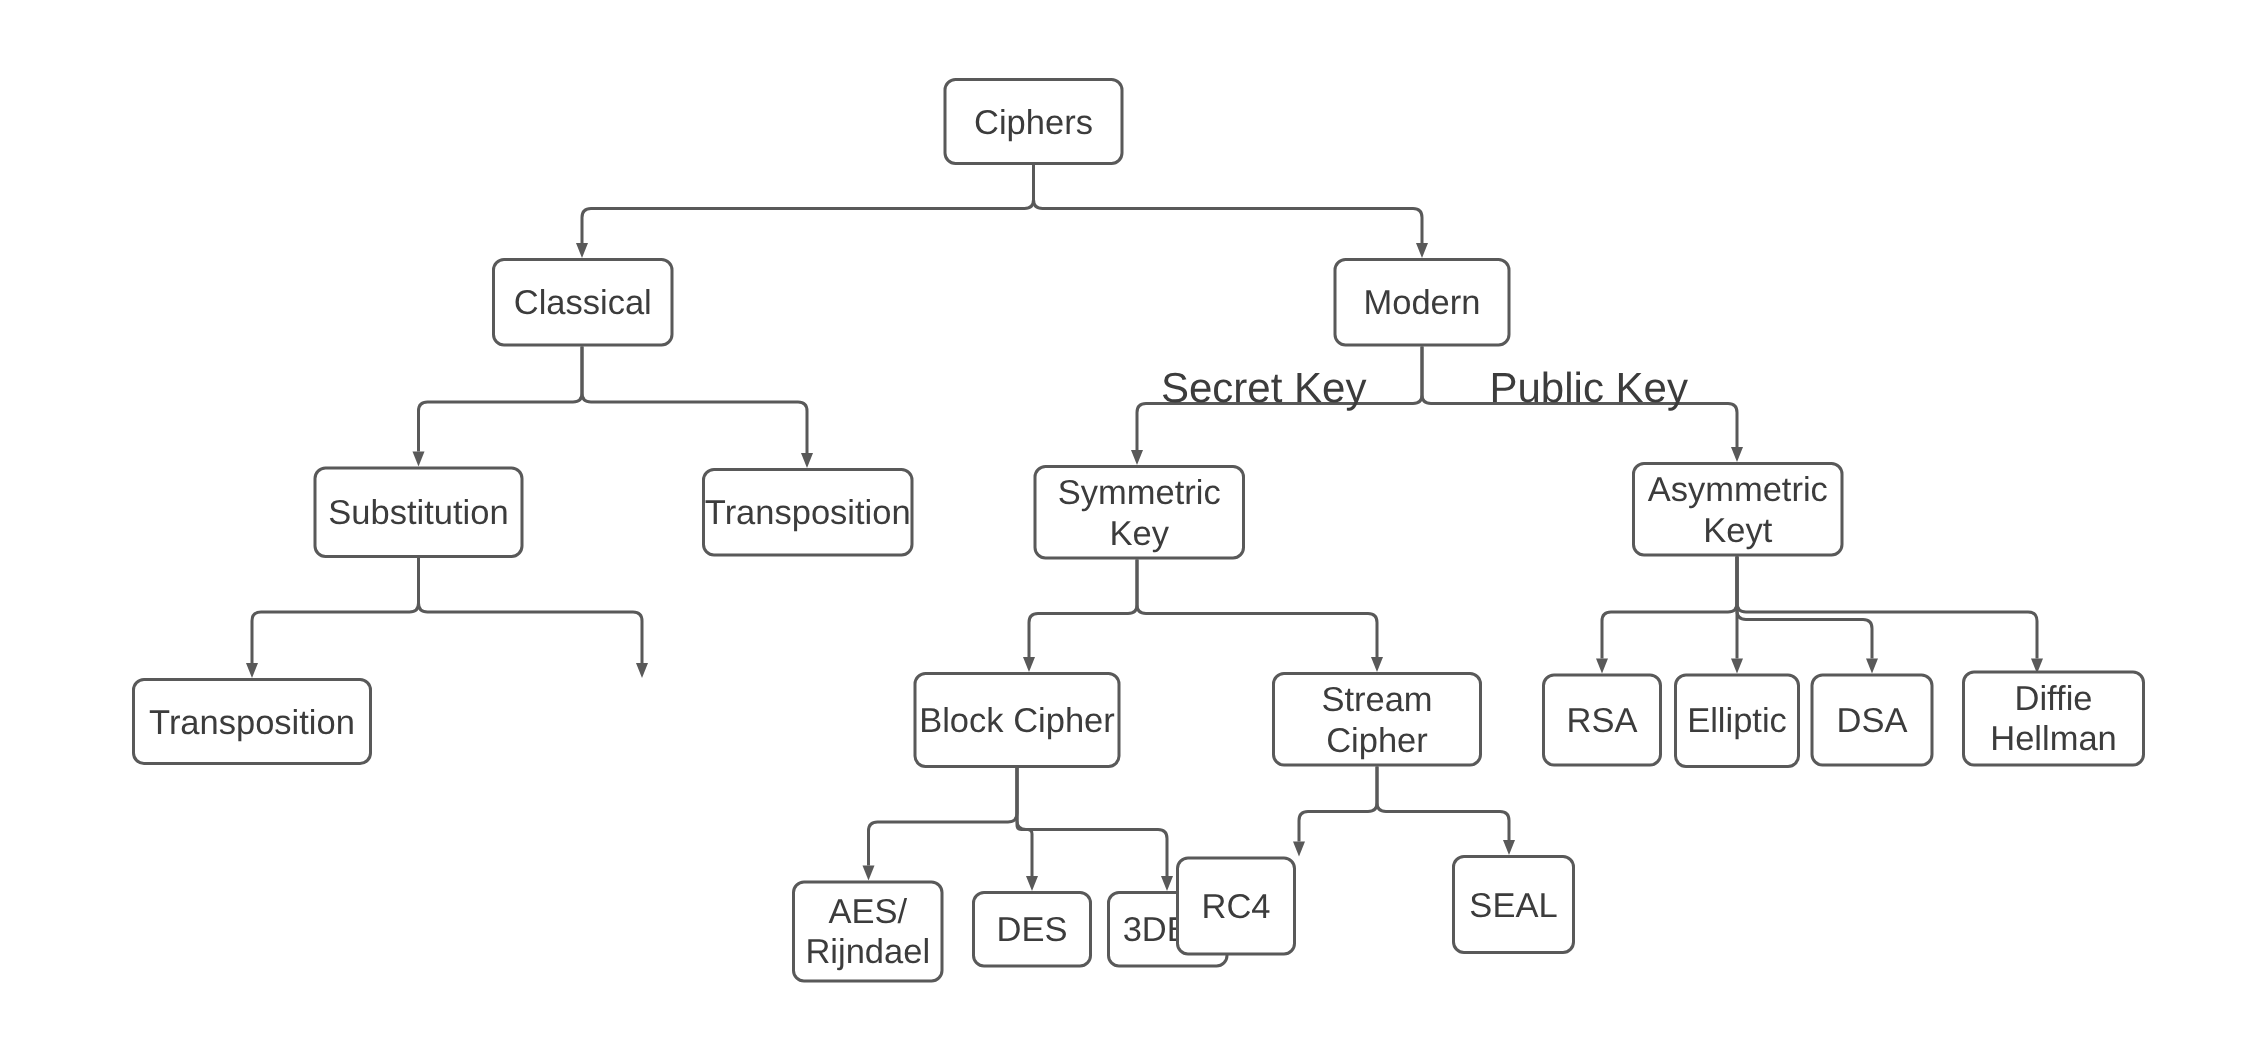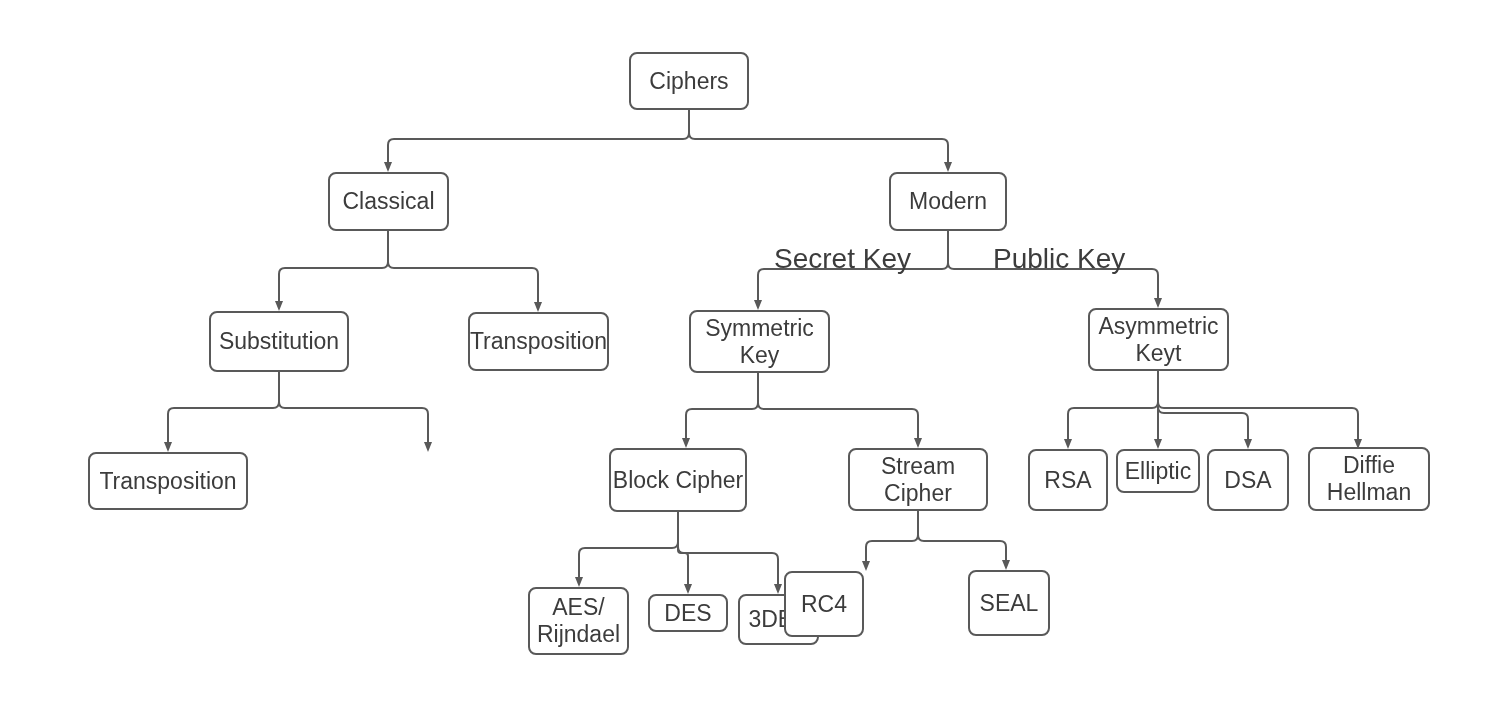--- a/index.html
+++ b/index.html
@@ -77,26 +77,26 @@
   <div class="node" style="left:88px;top:452px;width:160px;height:58px">Transposition</div>
   <div class="node" style="left:689px;top:310px;width:141px;height:63px">Symmetric
 Key</div>
   <div class="node" style="left:1088px;top:308px;width:141px;height:63px">Asymmetric
 Keyt</div>
   <div class="node" style="left:609px;top:448px;width:138px;height:64px">Block Cipher</div>
   <div class="node" style="left:848px;top:448px;width:140px;height:63px">Stream
 Cipher</div>
   <div class="node" style="left:528px;top:587px;width:101px;height:68px">AES/
 Rijndael</div>
-  <div class="node" style="left:648px;top:594px;width:80px;height:38px">DES</div>
+  <div class="node" style="left:648px;top:594px;width:80px;height:51px">DES</div>
   <div class="node" style="left:738px;top:594px;width:81px;height:51px">3DES</div>
   <div class="node" style="left:784px;top:571px;width:80px;height:66px">RC4</div>
   <div class="node" style="left:968px;top:570px;width:82px;height:66px">SEAL</div>
   <div class="node" style="left:1028px;top:449px;width:80px;height:62px">RSA</div>
-  <div class="node" style="left:1116px;top:449px;width:84px;height:44px">Elliptic</div>
+  <div class="node" style="left:1116px;top:449px;width:84px;height:63px">Elliptic</div>
   <div class="node" style="left:1207px;top:449px;width:82px;height:62px">DSA</div>
   <div class="node" style="left:1308px;top:447px;width:122px;height:64px">Diffie
 Hellman</div>
 
   <div class="edge-label" style="left:774px;top:245px">Secret Key</div>
   <div class="edge-label" style="left:993px;top:245px">Public Key</div>
 
 </div>
 
 </body></html>

